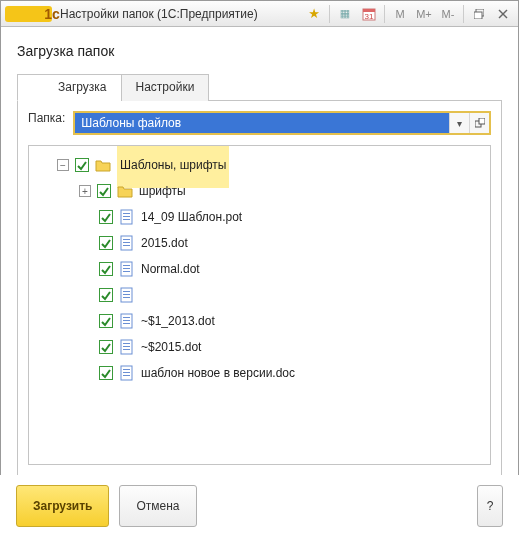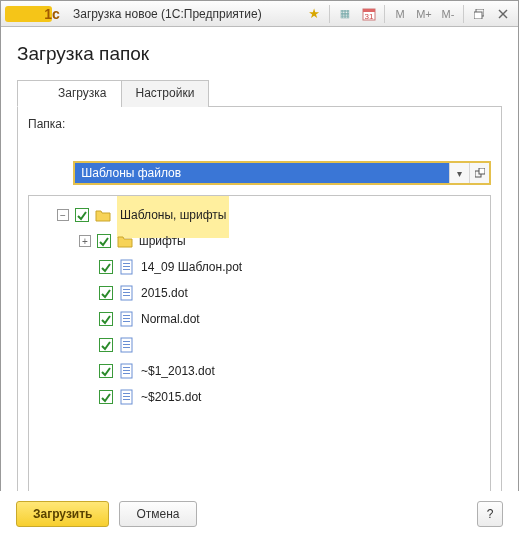--- a/index.html
+++ b/index.html
@@ -20,41 +20,41 @@
     display:flex;
     align-items:center;
     padding: 0 4px;
     font-size: 12px;
     color:#333;
   }
   .titlebar .app-icon {
     width:16px; height:16px;
     background:#f5c518;
     border-radius:3px;
-    margin-right:21px;
+    margin-right:8px;
     display:flex; align-items:center; justify-content:center;
     font-size:14px; font-weight:bold; color:#a05a00;padding-left:47px;
   }
   .titlebar .title-text { flex:1; }
   .titlebar .tb-right { display:flex; gap:2px; align-items:center; }
   .tb-btn {
     width:22px; height:20px;
     display:flex; align-items:center; justify-content:center;
     font-size:11px; color:#888;
     border:1px solid transparent;
     cursor:pointer;
   }
   .tb-star { color:#d8a600; font-size:13px; }
   .tb-grid { color:#7aa; }
   .tb-cal { color:#d08030; }
   .content {
     padding: 12px 16px 10px 16px;
   }
   h1.page-title {
-    font-size: 19px;
+    font-size: 14px;
     font-weight: normal;
     margin: 4px 0 14px 0;
     color:#222;
   }
   .tabs-row {
     display:flex;
     border-bottom:1px solid #c4c4c4;
   }
   .tab {
     padding: 5px 14px 6px;
@@ -82,21 +82,20 @@
     align-items:flex-start;
     gap:8px;
   }
   .field-label { white-space:nowrap; color:#333; }
   .input-wrap {
     flex:1;
     display:flex;
     border:2px solid #e4c04d;
     background:#fff;
     height:24px;
-    margin-top:44px;
   }
   .input-wrap input {
     flex:1;
     border:none;
     outline:none;
     padding:0 6px;
     font: inherit;
     background:#3a76d6;
     color:#fff;
   }
@@ -149,21 +148,21 @@
   .footer {
     position:absolute;
     left:0; right:0; bottom:0;
     padding:10px 16px 12px;
     display:flex;
     gap:10px;
     align-items:center;
     background:#fff;
   }
   .btn {
-    height:26px;
+    height:42px;
     padding:0 16px;
     border:1px solid #b0b0b0;
     background:linear-gradient(#fdfdfd,#ececec);
     cursor:pointer;
     font:inherit;
     border-radius:3px;
     color:#333;
   }
   .btn.primary {
     background:linear-gradient(#ffe777,#f7cf2f);
@@ -175,21 +174,21 @@
     margin-left:auto;
     width:26px; padding:0;
   }
   .sep { width:1px; height:18px; background:#ccc; margin:0 2px; }
 </style>
 </head>
 <body>
 
 <div class="titlebar">
   <div class="app-icon">1c</div>
-  <div class="title-text">Загрузка новое  (1С:Предприятие)</div>
+  <div class="title-text">Настройки папок  (1С:Предприятие)</div>
   <div class="tb-right">
     <div class="tb-btn tb-star">★</div>
     <div class="sep"></div>
     <div class="tb-btn tb-grid">▦</div>
     <div class="tb-btn tb-cal">
       <svg width="14" height="14">
           <rect x="1" y="2" width="12" height="11" fill="#fff" stroke="#c77"></rect>
           <rect x="1" y="2" width="12" height="3" fill="#d66"></rect>
           <text x="7" y="12" font-size="8" text-anchor="middle" fill="#c44">31</text>
         </svg>
@@ -357,20 +356,36 @@
         <span class="file-icon">
             <svg>
               <rect x="2" y="1" width="11" height="14" fill="#fff" stroke="#6a8fd4"></rect>
               <rect x="4" y="4" width="7" height="1" fill="#6a8fd4"></rect>
               <rect x="4" y="7" width="7" height="1" fill="#6a8fd4"></rect>
               <rect x="4" y="10" width="7" height="1" fill="#6a8fd4"></rect>
             </svg>
           </span>
         <span class="node-label">~$2015.dot</span>
       </div>
+      <div class="tree-row indent-2">
+        <span class="chk">
+            <svg>
+              <polyline points="2,7 5,10 10,3" fill="none" stroke="#2a8a2a" stroke-width="2"></polyline>
+            </svg>
+          </span>
+        <span class="file-icon">
+            <svg>
+              <rect x="2" y="1" width="11" height="14" fill="#fff" stroke="#6a8fd4"></rect>
+              <rect x="4" y="4" width="7" height="1" fill="#6a8fd4"></rect>
+              <rect x="4" y="7" width="7" height="1" fill="#6a8fd4"></rect>
+              <rect x="4" y="10" width="7" height="1" fill="#6a8fd4"></rect>
+            </svg>
+          </span>
+        <span class="node-label">шаблон новое в версии.doc</span>
+      </div>
     </div>
   </div>
 </div>
 
 <div class="footer">
   <button class="btn primary">Загрузить</button>
   <button class="btn">Отмена</button>
   <button class="btn help-btn">?</button>
 </div>
 

